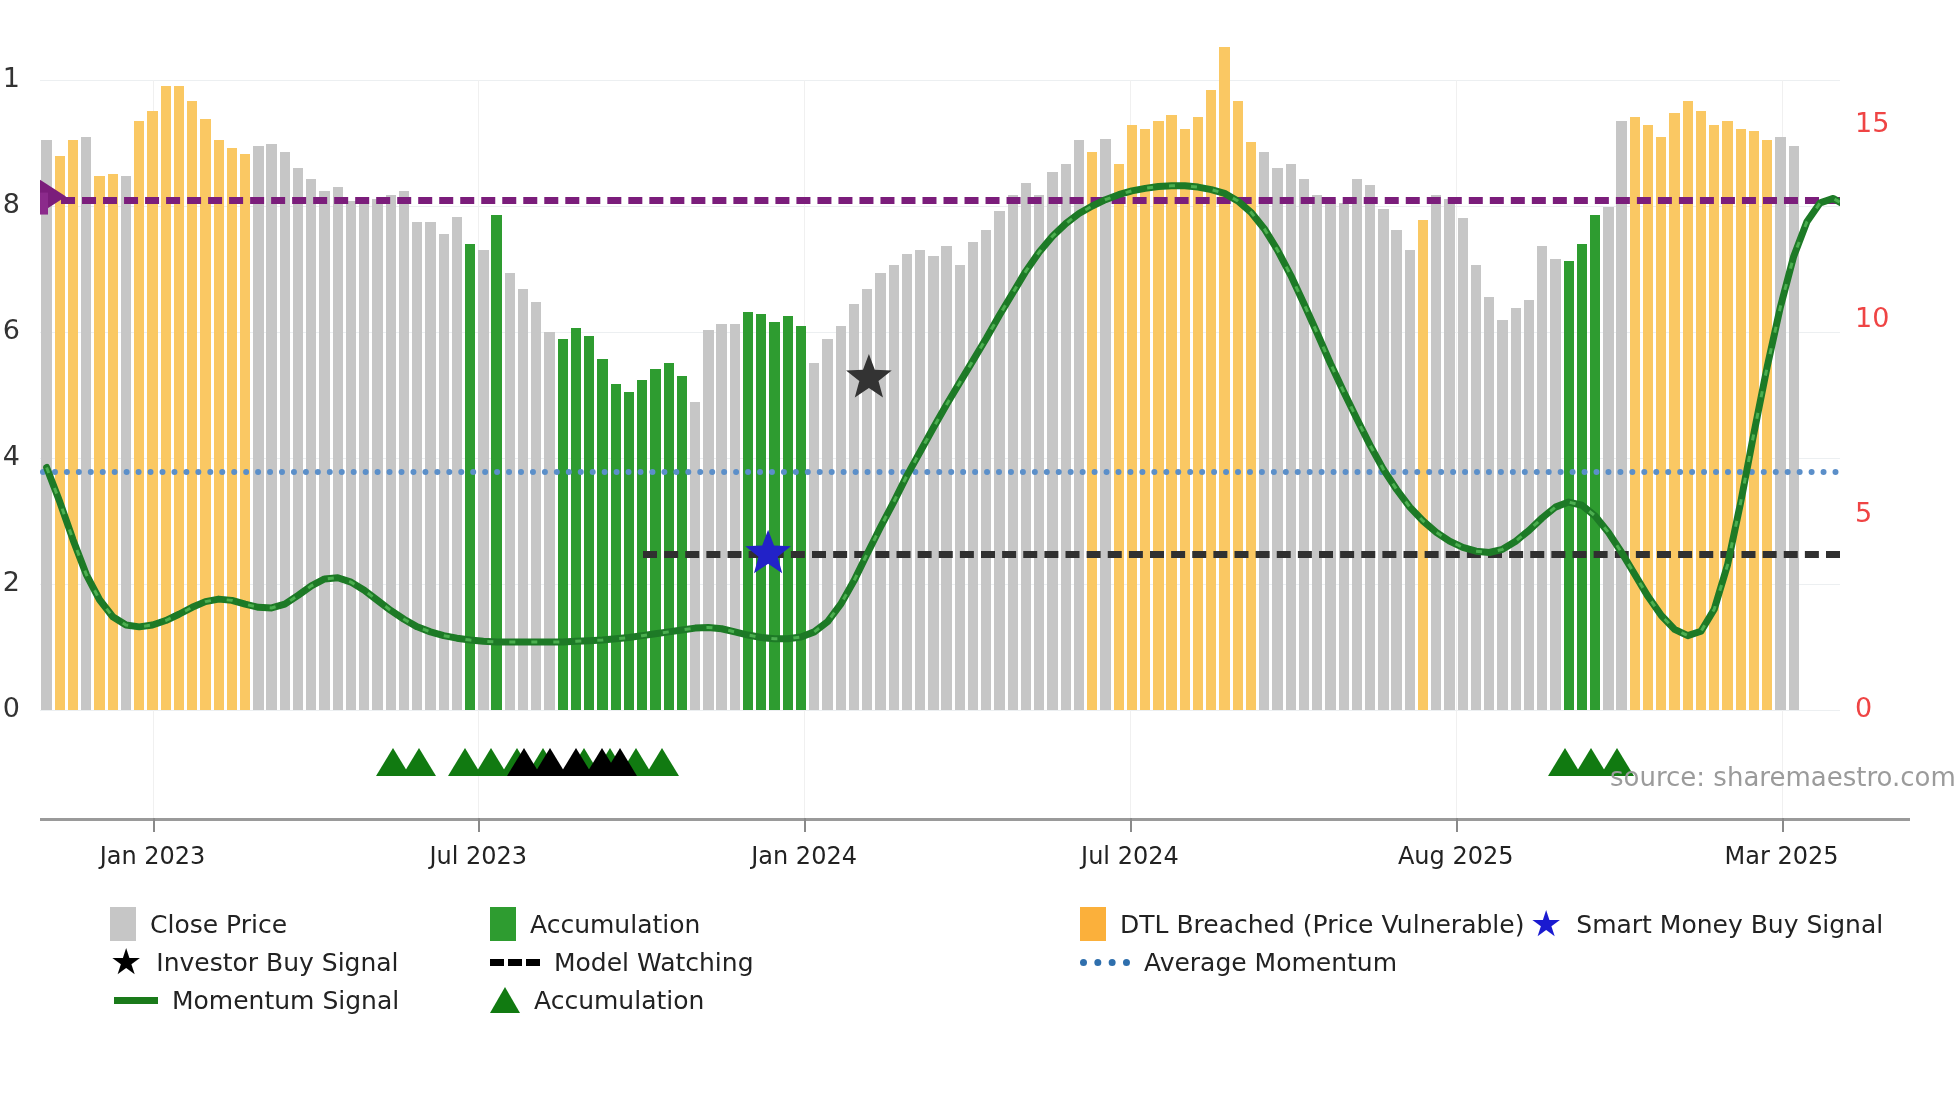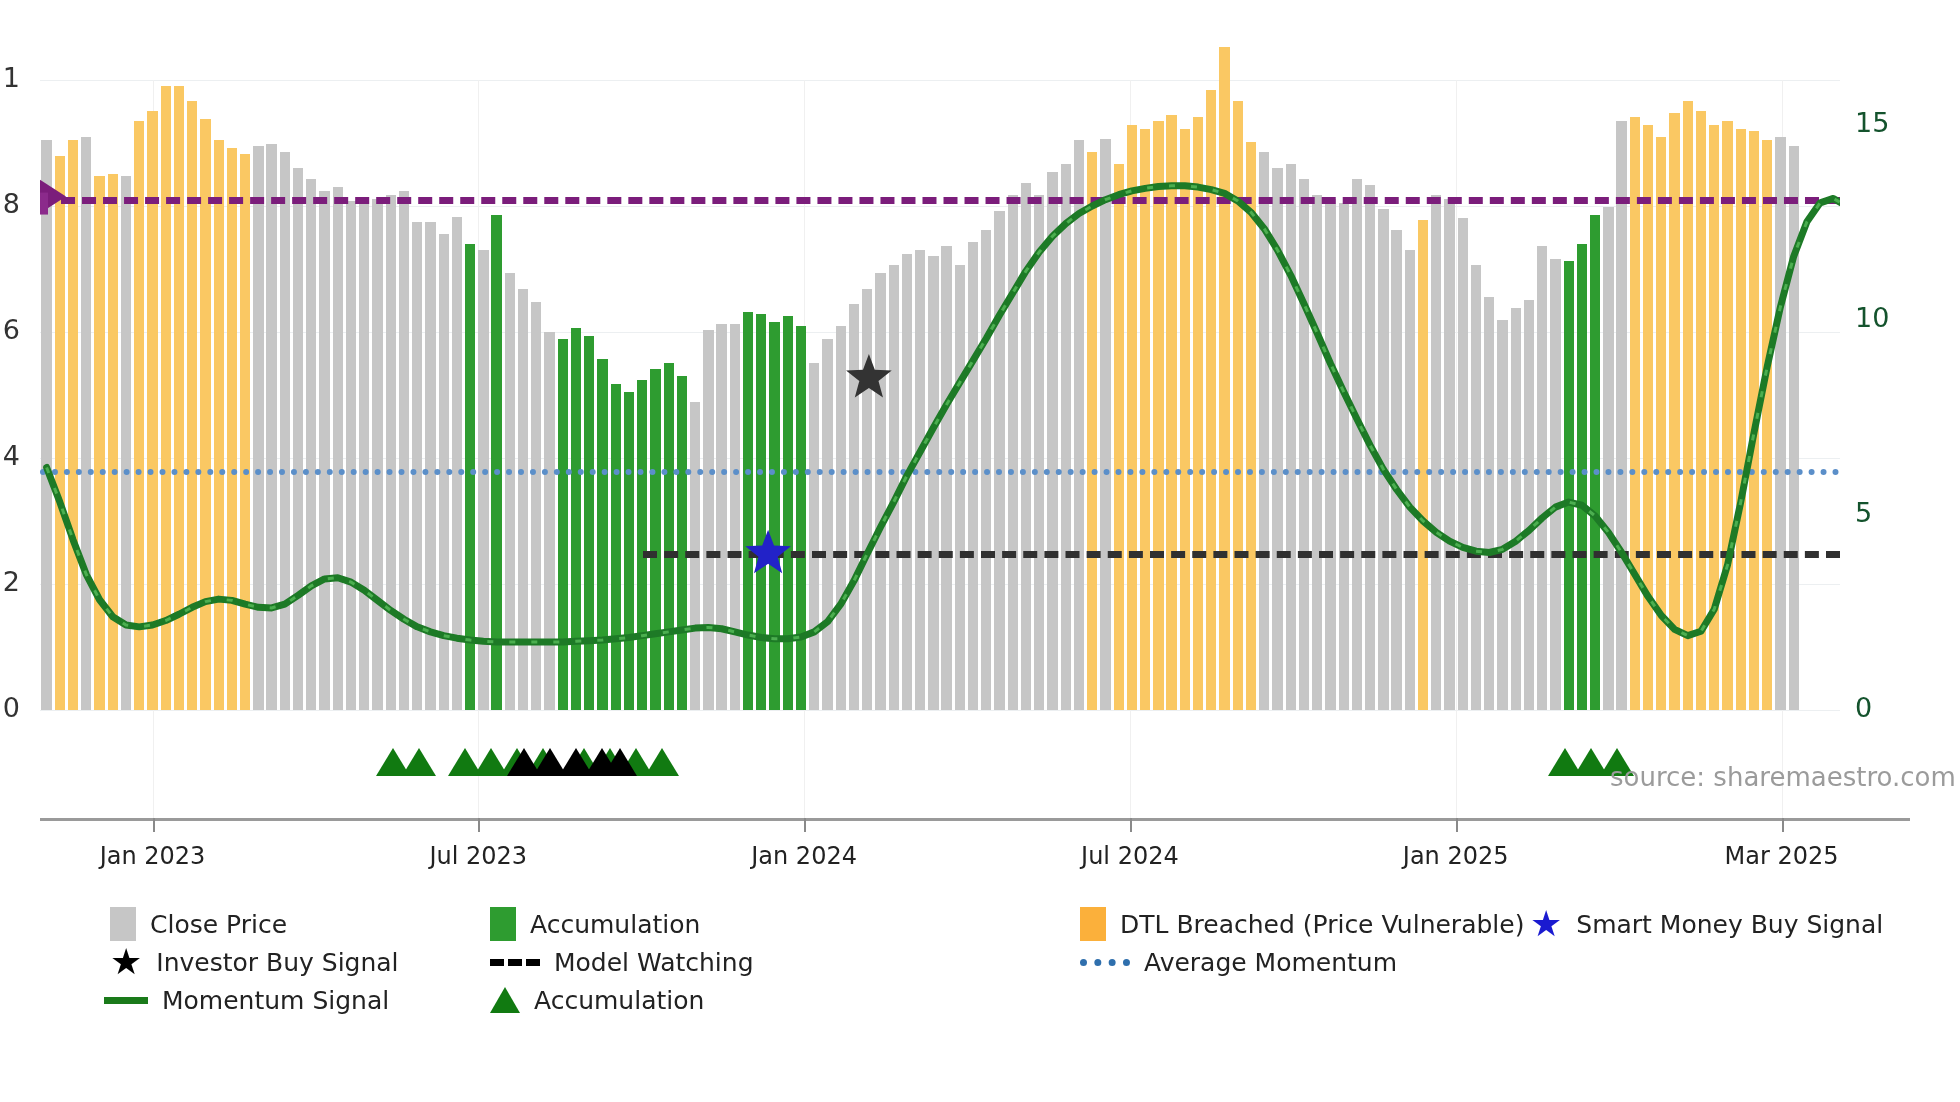--- a/index.html
+++ b/index.html
@@ -6,21 +6,21 @@
   body{width:1960px;height:1102px;font-family:"DejaVu Sans",sans-serif;overflow:hidden;}
   #root{position:relative;width:1960px;height:1102px;}
 
   
   .plot{position:absolute;left:40px;top:80px;width:1800px;height:630px;}
   .gridline{position:absolute;left:0;width:100%;height:1px;background:#eceff1;}
   .vgrid{position:absolute;top:0;width:1px;background:#f0f0f0;}
 
   
   .ylab{position:absolute;font-size:27px;color:#333;text-align:right;width:60px;}
-  .ylab-right{position:absolute;font-size:27px;color:#14532d;text-align:left;width:70px;}
+  .ylab-right{position:absolute;font-size:27px;color:#ef4444;text-align:left;width:70px;}
   .xlab{position:absolute;font-size:24px;color:#222;text-align:center;width:200px;}
 
   
   .bar{position:absolute;bottom:0;}
   .bar.close{background:#c6c6c6;}
   .bar.dtl{background:#fac863;}
   .bar.acc{background:#2e9c30;}
 
   
   .xaxis{position:absolute;left:40px;top:818px;width:1870px;height:3px;background:#9a9a9a;}
@@ -240,21 +240,21 @@
   <div class="xaxis"></div>
   <div id="xlabels">
       <div class="xlab" style="left: 52.5px; top: 842px;">Jan 2023</div>
       <div class="tick" style="left: 152.5px;"></div>
       <div class="xlab" style="left: 378.3px; top: 842px;">Jul 2023</div>
       <div class="tick" style="left: 478.3px;"></div>
       <div class="xlab" style="left: 704.1px; top: 842px;">Jan 2024</div>
       <div class="tick" style="left: 804.1px;"></div>
       <div class="xlab" style="left: 1029.9px; top: 842px;">Jul 2024</div>
       <div class="tick" style="left: 1129.9px;"></div>
-      <div class="xlab" style="left: 1355.7px; top: 842px;">Jan 2025</div>
+      <div class="xlab" style="left: 1355.7px; top: 842px;">Aug 2025</div>
       <div class="tick" style="left: 1455.7px;"></div>
       <div class="xlab" style="left: 1681.5px; top: 842px;">Mar 2025</div>
       <div class="tick" style="left: 1781.5px;"></div>
     </div>
 
   <div id="tri-row" class="triangles" style="left:40px;top:748px;width:1800px;height:34px;">
       <div class="tri green" style="left: 335.7px; top: 0px;"></div>
       <div class="tri green" style="left: 361.7px; top: 0px;"></div>
       <div class="tri green" style="left: 407.7px; top: 0px;"></div>
       <div class="tri green" style="left: 433.7px; top: 0px;"></div>
@@ -303,21 +303,21 @@
         <div class="lg-item" style="left: 1080px;">
           <span class="sw sw-dot" style="border-top-color: rgb(47, 111, 173);"></span>
           <span class="lg-label">Average Momentum</span>
         </div>
         <div class="lg-item" style="left: 490px;">
           <span class="sw sw-dash" style="border-top-color: rgb(0, 0, 0);"></span>
           <span class="lg-label">Model Watching</span>
         </div>
       </div>
     <div class="lg-row" id="lg-row3">
-        <div class="lg-item" style="left: 104px;">
+        <div class="lg-item" style="left: 114px;">
           <span class="sw sw-line" style="background: rgb(26, 122, 26);"></span>
           <span class="lg-label">Momentum Signal</span>
         </div>
         <div class="lg-item" style="left: 490px;">
           <span class="sw sw-tri" style="border-bottom-color: rgb(17, 122, 17);"></span>
           <span class="lg-label">Accumulation</span>
         </div>
       </div>
   </div>
 

